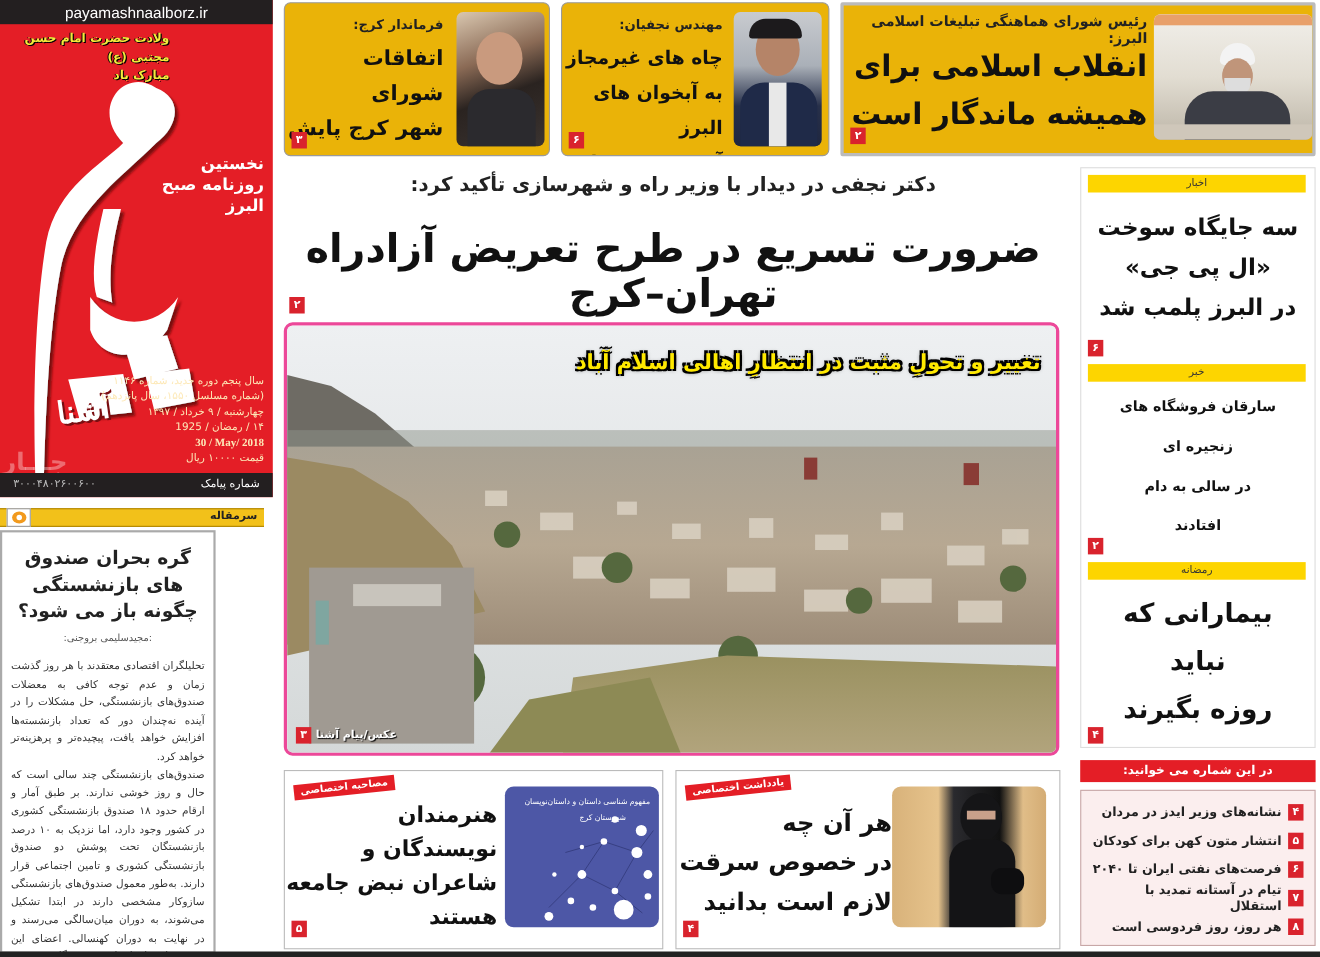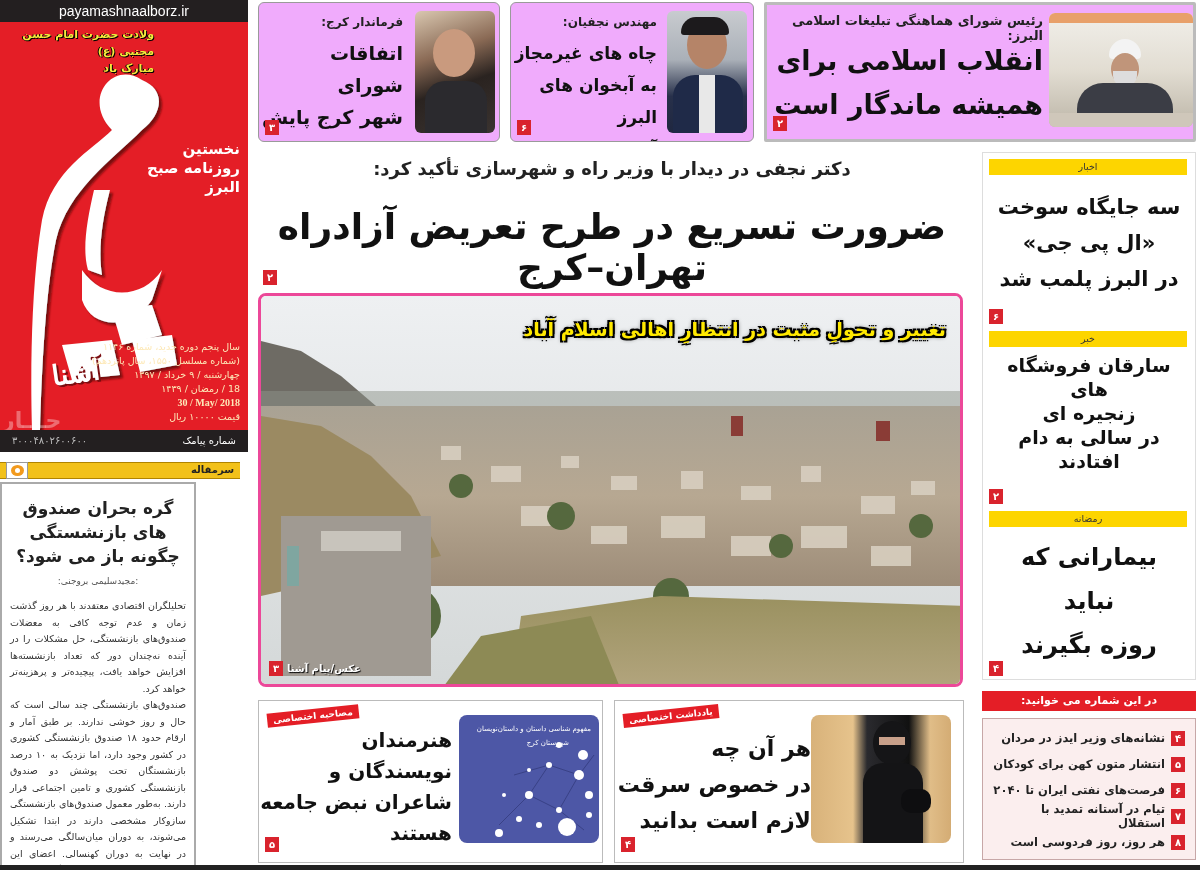--- a/index.html
+++ b/index.html
@@ -31,21 +31,21 @@
     #editorial-bar .lbl { position: absolute; right: 6px; top: 1px; font-size: 10px; font-weight: bold; color: #222; }
     #eye-icon { left: 6px; top: 462px; width: 22px; height: 17px; background: #fff; border: 1px solid #999; }
     #eye-icon .ring { position: absolute; left: 4px; top: 2px; width: 13px; height: 11px; border-radius: 50%; background: #f29a1d; }
     #eye-icon .pupil { position: absolute; left: 8px; top: 5px; width: 5px; height: 5px; border-radius: 50%; background: #fff; }
     #editorial-box { left: 0; top: 482px; width: 196px; height: 385px; border: 2px solid #aaa; padding: 8px; background: #fff; }
     #editorial-title { font-size: 17px; font-weight: bold; text-align: center; line-height: 24px; color: #222; margin-top: 4px; }
     #editorial-author { font-size: 9px; text-align: center; color: #555; margin: 8px 0 12px; }
     #editorial-body p { font-size: 9.5px; line-height: 16.5px; text-align: justify; color: #333; }
 
     
-    .topbox { top: 2px; height: 140px; border: 1.5px solid #9a9a9a; border-radius: 6px; background: #f0abfc; overflow: hidden; }
+    .topbox { top: 2px; height: 140px; border: 1.5px solid #9a9a9a; border-radius: 6px; background: #eab308; overflow: hidden; }
     .topbox .photo { position: absolute; top: 8px; border-radius: 6px; overflow: hidden; }
     .topbox .kicker { position: absolute; font-size: 12px; font-weight: bold; color: #222; text-align: right; }
     .topbox .head { position: absolute; font-weight: bold; color: #111; text-align: right; }
     .pg { position: absolute; width: 14px; height: 15px; background: #d9232d; color: #fff; font-size: 10px; font-weight: bold;
       text-align: center; line-height: 15px; }
 
     #tb-karaj { left: 258px; width: 242px; }
     #tb-najafian { left: 510px; width: 244px; }
     #tb-council { left: 764px; width: 432px; border-color: #bbb; border-width: 3px; border-radius: 2px; }
 
@@ -110,21 +110,21 @@
   </svg>
   <div id="tagline" class="abs rtl">
     <div>نخستین</div>
     <div>روزنامه صبح البرز</div>
   </div>
   <div id="logo-sub" class="abs rtl">آشنا</div>
   <div id="issue-info" class="abs rtl">
     <div>سال پنجم دوره جدید، شماره ۱۱۴۶</div>
     <div>(شماره مسلسل ۱۵۵۰، سال پانزدهم)</div>
     <div>چهارشنبه / ۹ خرداد / ۱۳۹۷</div>
-    <div>18 / رمضان / ۱۴۳۹</div>
+    <div>۱۴ / رمضان / 1925</div>
     <div class="en">30 / May/ 2018</div>
     <div>قیمت ۱۰۰۰۰ ریال</div>
   </div>
   <div id="watermark" class="abs">جـــار</div>
   <div id="sms-bar" class="abs rtl">
     <span>شماره پیامک</span>
     <span class="num">۳۰۰۰۴۸۰۲۶۰۰۶۰۰</span>
   </div>
 </div>
 
@@ -263,21 +263,21 @@
 <div id="right-col" class="abs rtl">
   <div class="rsec-bar" style="top:6px;">اخبار</div>
   <div class="rsec-head" style="top:36px;font-size:21px;line-height:36px;">
     <div>سه جایگاه سوخت</div>
     <div>«ال پی جی»</div>
     <div>در البرز پلمب شد</div>
   </div>
   <div class="pg" style="left:6px;top:156px;">۶</div>
 
   <div class="rsec-bar" style="top:178px;">خبر</div>
-  <div class="rsec-head" style="top:200px;font-size:19px;line-height:24px;">
+  <div class="rsec-head" style="top:200px;font-size:13px;line-height:36px;">
     <div>سارقان فروشگاه های</div>
     <div>زنجیره ای</div>
     <div>در سالی به دام</div>
     <div>افتادند</div>
   </div>
   <div class="pg" style="left:6px;top:336px;">۲</div>
 
   <div class="rsec-bar" style="top:358px;">رمضانه</div>
   <div class="rsec-head" style="top:382px;font-size:24px;line-height:44px;">
     <div>بیمارانی که</div>

